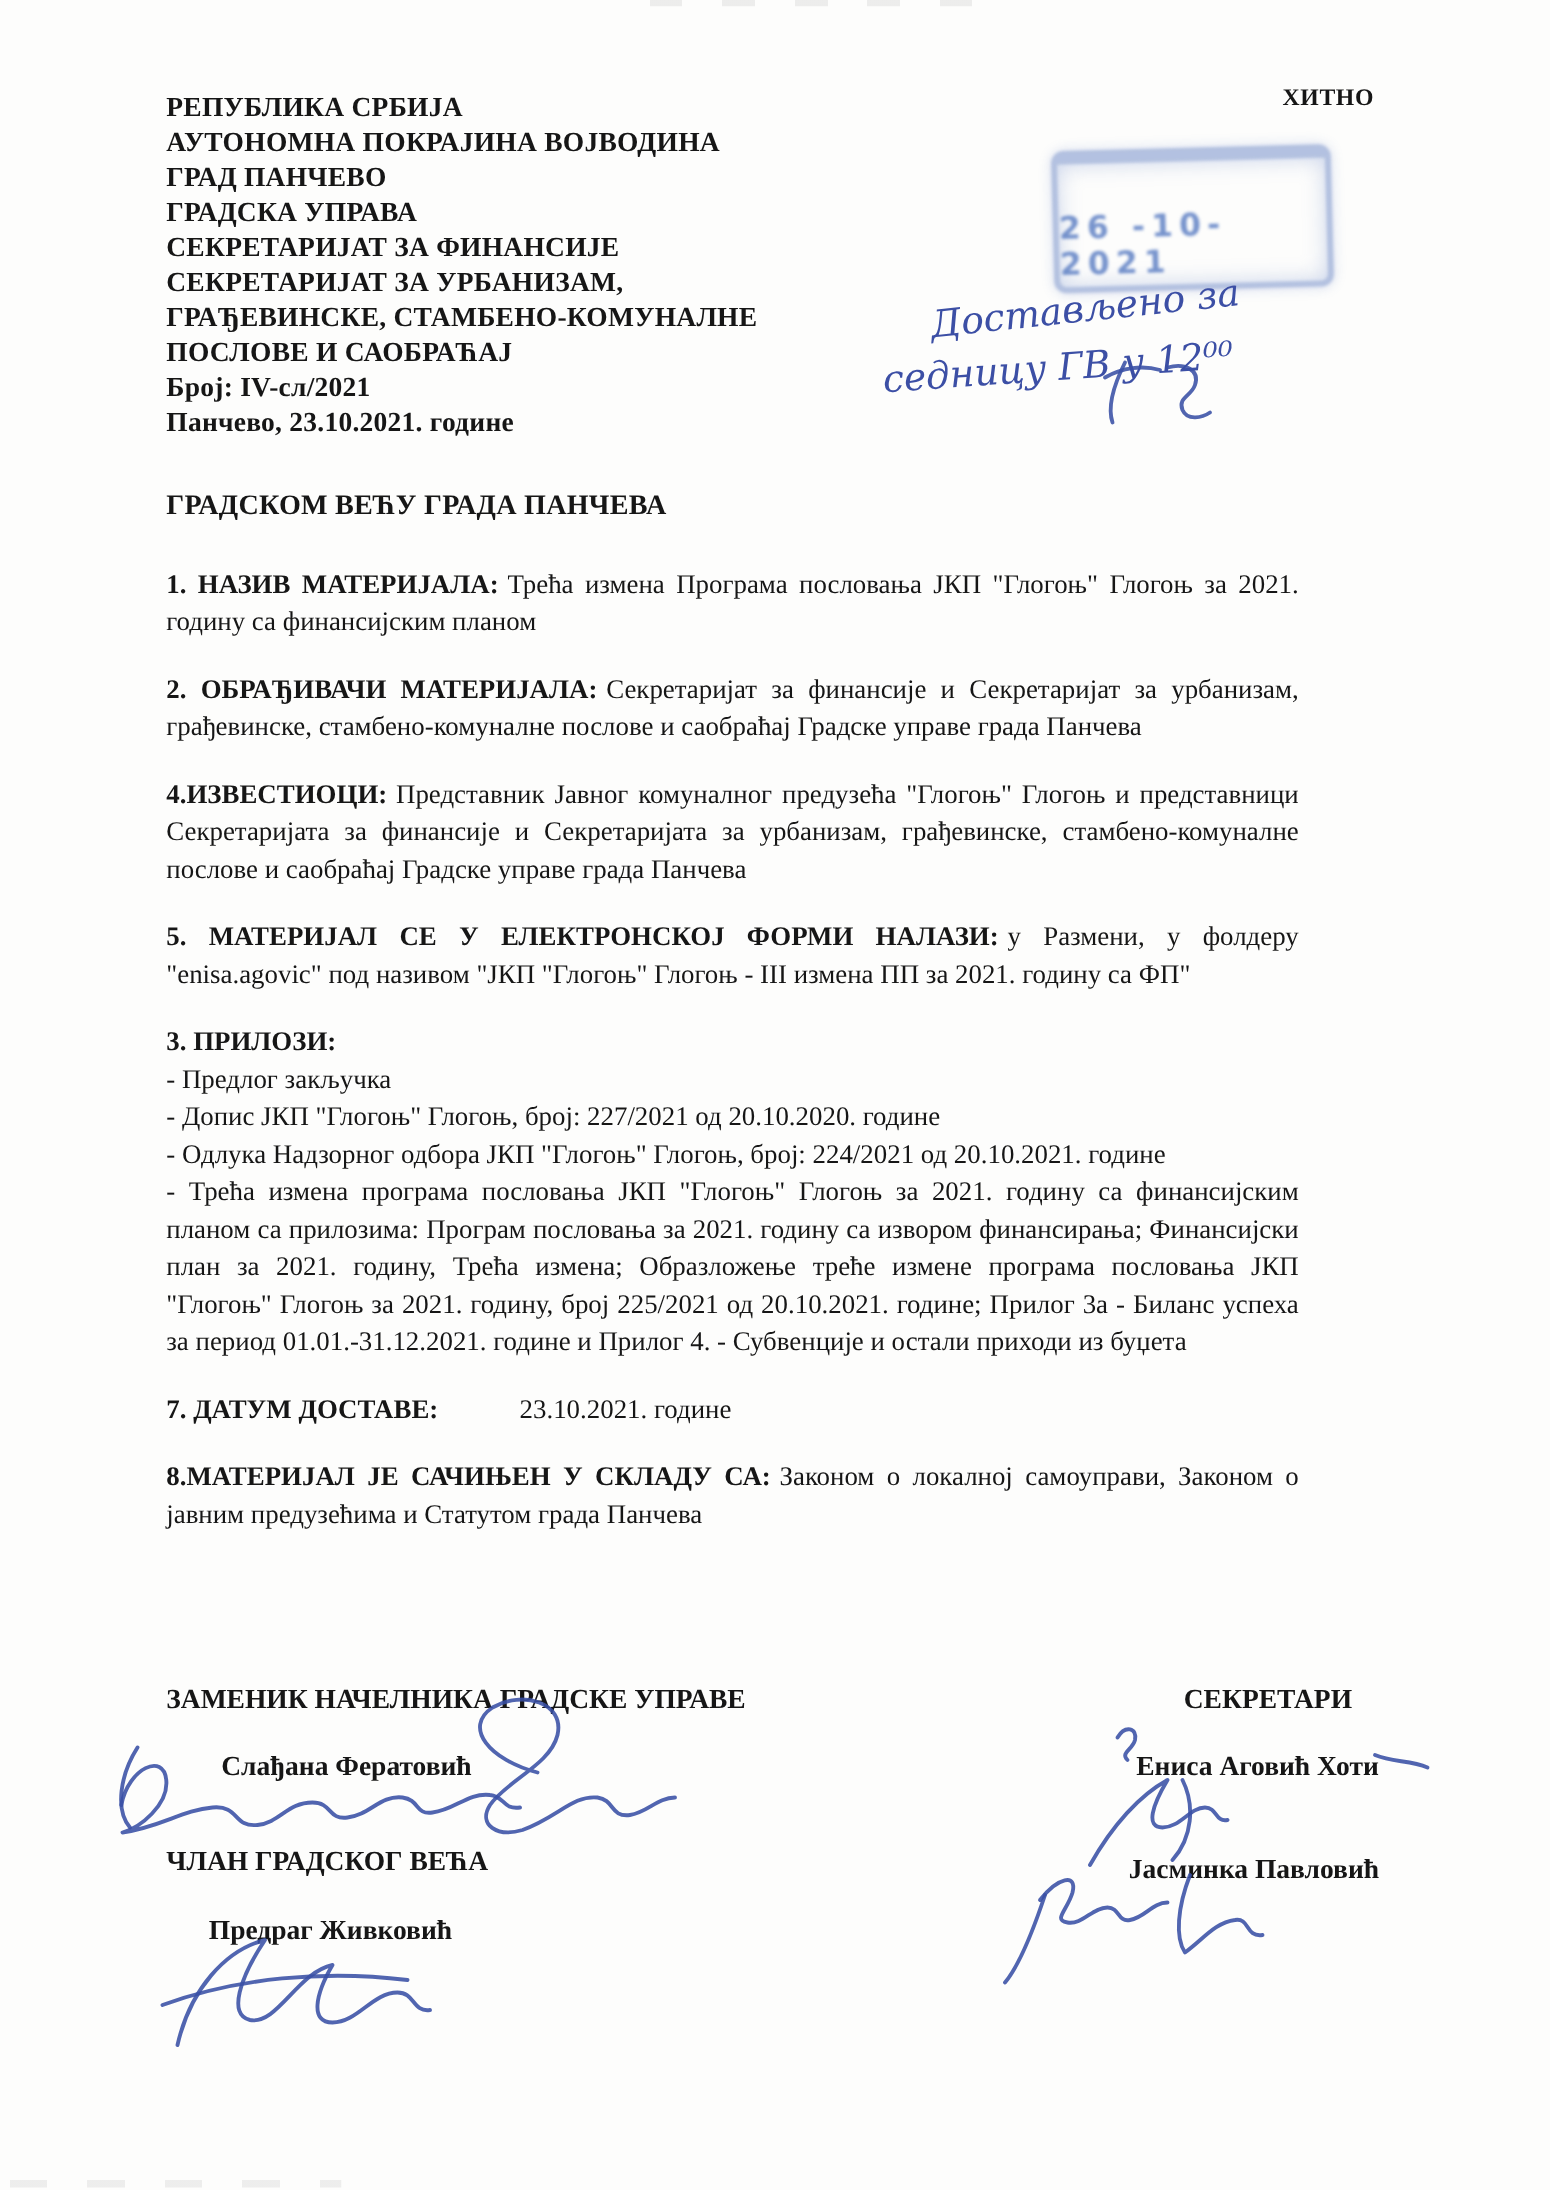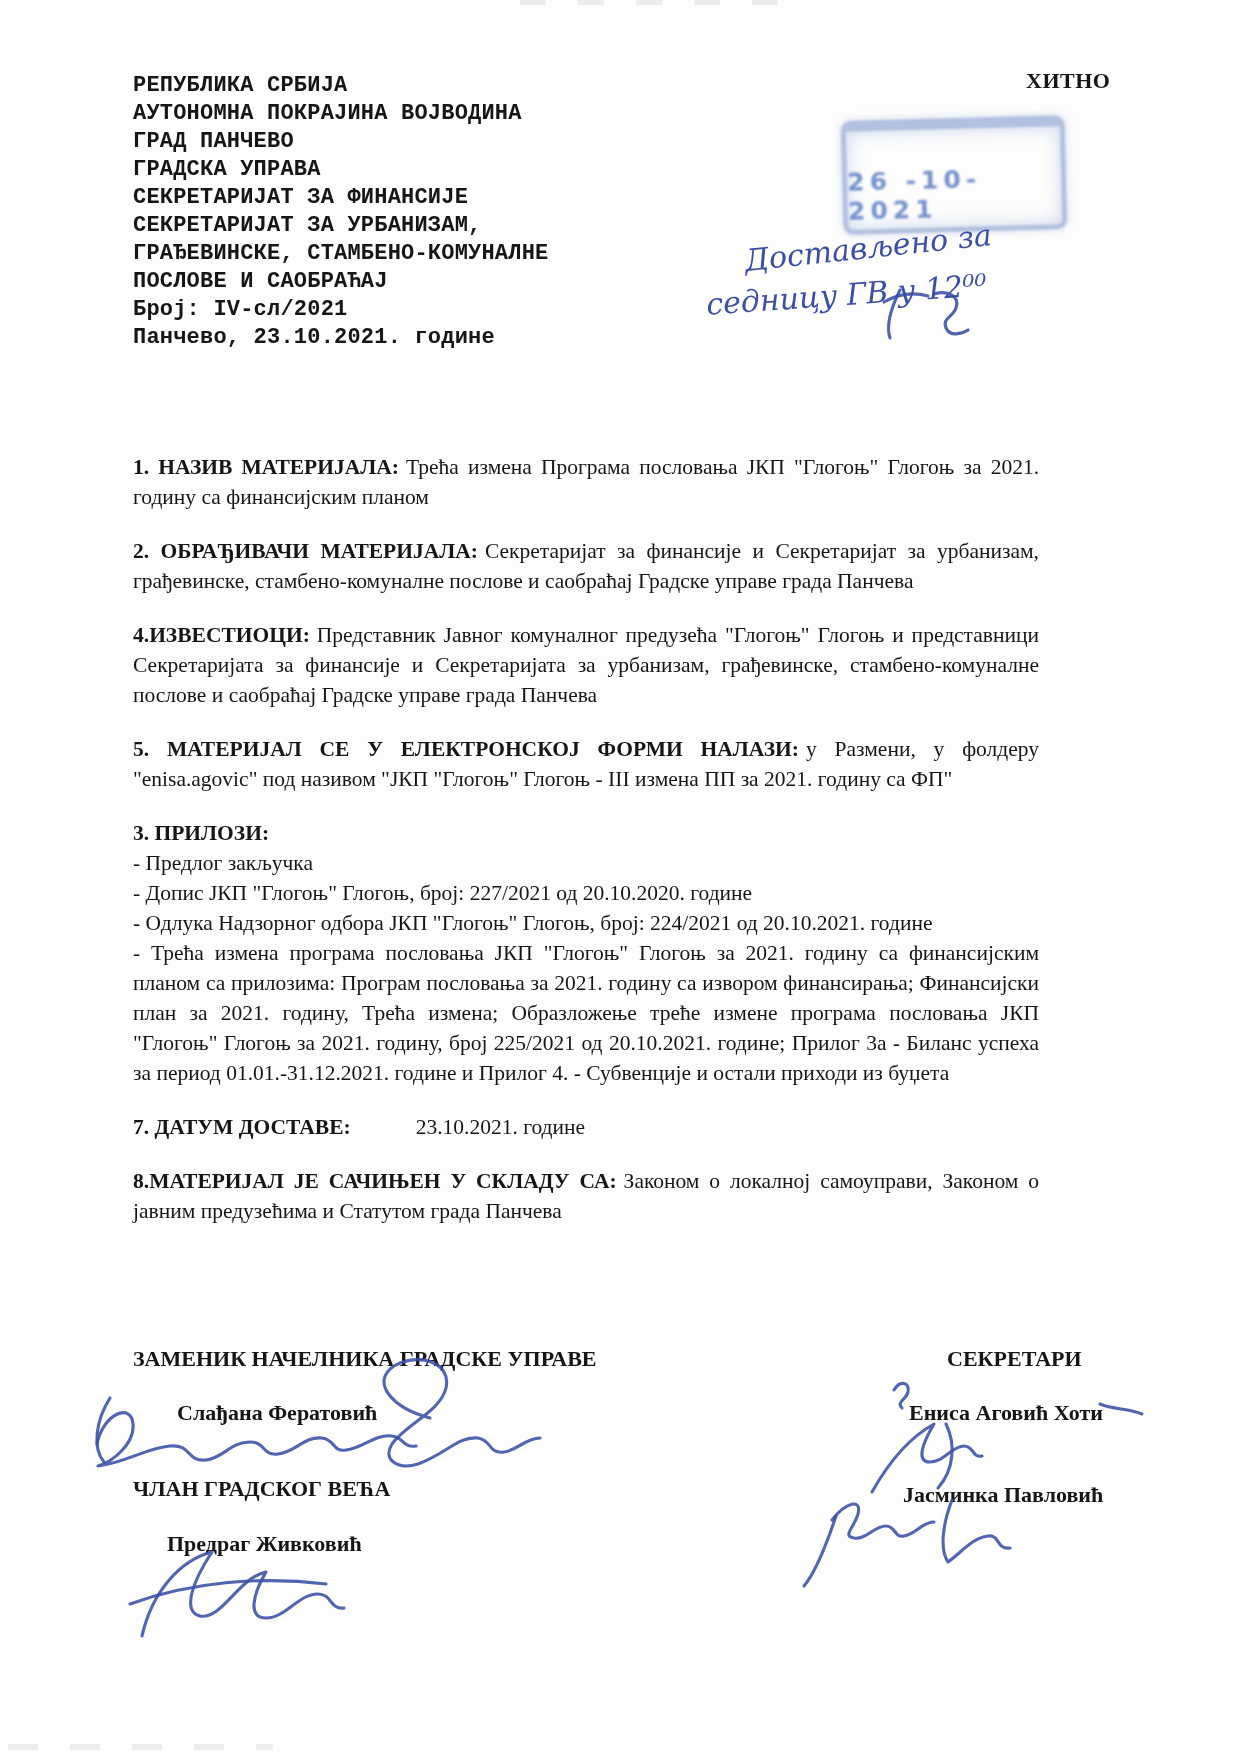--- a/index.html
+++ b/index.html
@@ -3,25 +3,25 @@
 <meta charset="utf-8">
 <style>
   html,body { margin:0; padding:0; background:#e9e9e9; }
   .page {
     position:relative; width:1240px; height:1752px; margin:0 auto;
     background:#fdfdfc; overflow:hidden;
     font-family:"Liberation Serif","DejaVu Serif",serif; color:#161616;
   }
   .letterhead {
     position:absolute; left:133px; top:72px; width:620px;
-    font-weight:700; font-size:22px; line-height:28px; letter-spacing:.2px;font-family:Liberation Mono, monospace;
+    font-weight:700; font-size:22px; line-height:28px; letter-spacing:.2px;
   }
   .urgent {
     position:absolute; left:1026px; top:68px;
-    font-weight:700; font-size:22px; letter-spacing:.5px;
+    font-weight:700; font-size:19px; letter-spacing:.5px;
   }
   .stamp {
     position:absolute; left:842px; top:118px; width:224px; height:114px;
     border:5px solid rgba(106,134,198,.50); border-top-width:11px;
     border-radius:10px; transform:rotate(-1.5deg); filter:blur(1.1px);
     box-shadow: inset 0 0 18px rgba(106,134,198,.35), 0 0 9px rgba(106,134,198,.28);
     display:flex; align-items:flex-end; justify-content:center;
     padding-bottom:4px; box-sizing:border-box;
   }
   .stamp-date {
@@ -78,20 +78,21 @@
     <div>Број: IV-сл/2021</div>
     <div>Панчево, 23.10.2021. године</div>
   </div>
 
   <div class="stamp">
     <div class="stamp-date">26 -10- 2021</div>
   </div>
   <div class="hand-note-line1">Достављено за</div>
   <div class="hand-note-line2">седницу ГВ у 12⁰⁰</div>
 
+  <div class="addressee">ГРАДСКОМ ВЕЋУ ГРАДА ПАНЧЕВА</div>
 
   <div class="docbody">
     <p>
       <span class="lbl">1. НАЗИВ МАТЕРИЈАЛА:</span><span>Трећа измена Програма пословања ЈКП "Глогоњ" Глогоњ за 2021. годину са финансијским планом</span>
     </p>
     <p>
       <span class="lbl">2. ОБРАЂИВАЧИ МАТЕРИЈАЛА:</span><span>Секретаријат за финансије и Секретаријат за урбанизам, грађевинске, стамбено-комуналне послове и саобраћај Градске управе града Панчева</span>
     </p>
     <p>
       <span class="lbl">4.ИЗВЕСТИОЦИ:</span><span>Представник Јавног комуналног предузећа "Глогоњ" Глогоњ и представници Секретаријата за финансије и Секретаријата за урбанизам, грађевинске, стамбено-комуналне послове и саобраћај Градске управе града Панчева</span>

